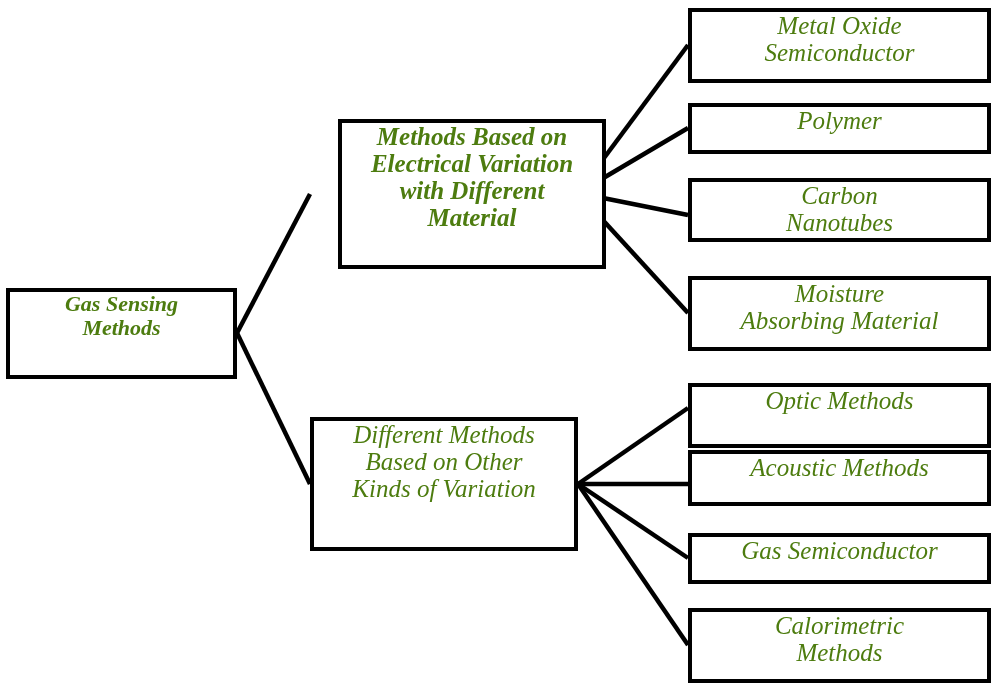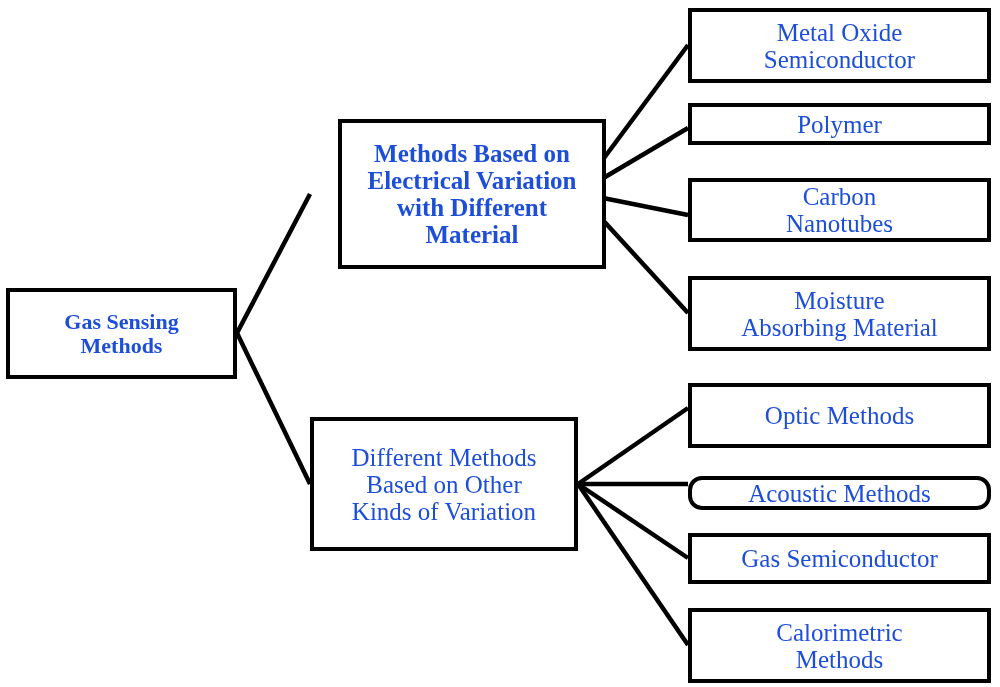--- a/index.html
+++ b/index.html
@@ -26,26 +26,27 @@
     width: 1000px;
     height: 687px;
     pointer-events: none;
   }
   .node {
     position: absolute;
     box-sizing: border-box;
     background: #ffffff;
     border: 4px solid #000000;
     display: flex;
-    align-items: center;
+    align-items: flex-start;
     justify-content: center;
     text-align: center;
-    color: #1d4ed8;
+    color: #4d7c0f;
     line-height: 1.08;
     z-index: 2;
+    font-style: italic;
   }
   .node-label {
     display: block;
     white-space: pre-line;
     padding: 0 6px;
   }
   .node.root {
     left: 6px;
     top: 288px;
     width: 231px;
@@ -70,25 +71,25 @@
     font-size: 25px;
     font-weight: normal;
   }
   .node.leaf {
     left: 688px;
     width: 303px;
     font-size: 25px;
     font-weight: normal;
   }
   .leaf-1 { top: 8px;   height: 75px; }
-  .leaf-2 { top: 103px; height: 42px; }
+  .leaf-2 { top: 103px; height: 51px; }
   .leaf-3 { top: 178px; height: 64px; }
   .leaf-4 { top: 276px; height: 75px; }
   .leaf-5 { top: 383px; height: 65px; }
-  .leaf-6 { top: 476px; height: 34px; border-radius: 14px; }
+  .leaf-6 { top: 450px; height: 56px; }
   .leaf-7 { top: 533px; height: 51px; }
   .leaf-8 { top: 608px; height: 75px; }
 </style>
 </head>
 <body>
 
 <div id="diagram-root">
 
   <svg class="connectors" viewBox="0 0 1000 687" aria-hidden="true">
     <g stroke="#000000" stroke-width="4.5" fill="none" stroke-linecap="butt">

